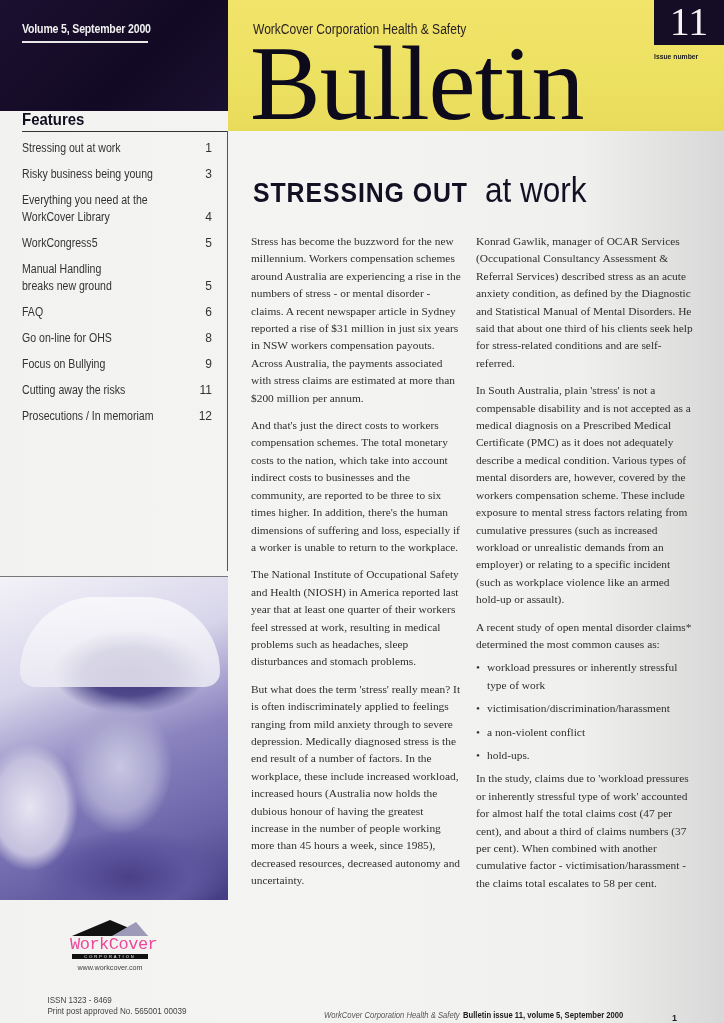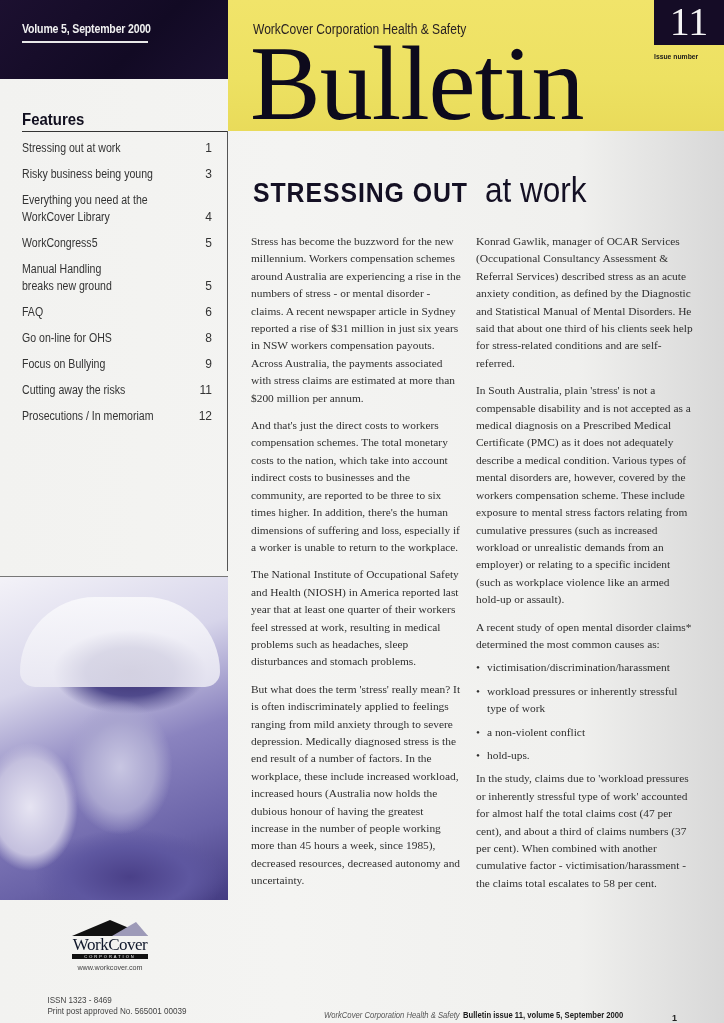--- a/index.html
+++ b/index.html
@@ -5,21 +5,21 @@
   * { box-sizing: border-box; margin: 0; padding: 0; }
   html, body { width: 724px; height: 1023px; overflow: hidden; }
   body {
     position: relative;
     background: linear-gradient(90deg, #f2f2f0 0%, #f4f4f2 40%, #f0f0ee 80%, #d8d8d8 100%);
     font-family: "Liberation Serif", serif;
     color: #2a2a2a;
   }
   
   .vol-band {
-    position: absolute; left: 0; top: 0; width: 228px; height: 79px;
+    position: absolute; left: 0; top: 0; width: 228px; height: 111px;
     background: linear-gradient(135deg, #1c1030 0%, #120a24 60%, #1a1030 100%);
   }
   .vol-text {
     position: absolute; left: 22px; top: 22px;
     font-family: "Liberation Sans", sans-serif; font-weight: bold;
     font-size: 12px; color: #f0f0f0; letter-spacing: -0.2px;
     transform: scaleX(0.88); transform-origin: left;
   }
   .vol-underline {
     position: absolute; left: 22px; top: 41px; width: 126px; height: 2px; background: #e8e8e8;
@@ -87,21 +87,21 @@
     background: linear-gradient(180deg, #fafafc 0%, #ecebf4 100%);
     opacity: 0.85;
   }
 
   
   .logo { position: absolute; left: 70px; top: 920px; width: 80px; text-align: center; }
   .logo-roof { width: 0; height: 0; margin: 0 auto;
     border-left: 38px solid transparent; border-right: 38px solid transparent; border-bottom: 16px solid #111; position: relative; }
   .logo-roof::after { content: ""; position: absolute; left: 2px; top: 2px; width: 0; height: 0;
     border-left: 24px solid transparent; border-right: 12px solid transparent; border-bottom: 14px solid #9d9ab8; }
-  .logo-name { font-family: Liberation Serif, serif; font-size: 17px; color: #0f172a; line-height: 18px; letter-spacing: -0.5px; }
+  .logo-name { font-family: Liberation Mono, monospace; font-size: 17px; color: #ec4899; line-height: 18px; letter-spacing: -0.5px; }
   .logo-corp { background: #111; color: #fff; font-family: "Liberation Sans", sans-serif; font-size: 4px; letter-spacing: 2px; height: 5px; line-height: 5px; margin: 0 2px; }
   .logo-url { font-family: "Liberation Sans", sans-serif; font-size: 8px; color: #444; margin-top: 4px; transform: scaleX(0.9); }
   .issn { position: absolute; left: 0; top: 995px; width: 228px; text-align: left;
     font-family: "Liberation Sans", sans-serif; font-size: 9px; color: #444; line-height: 11px; margin-left: 36px; }
   .issn div { transform: scaleX(0.9); }
 
   
   .headline { position: absolute; left: 253px; top: 170px; white-space: nowrap; }
   .headline .bold { font-family: "Liberation Sans", sans-serif; font-weight: bold; font-size: 27px; color: #141024; letter-spacing: 1px; transform: scaleX(0.92); display: inline-block; transform-origin: left; }
   .headline .light { font-family: "Liberation Sans", sans-serif; font-size: 35px; color: #141024; margin-left: -6px; transform: scaleX(0.9); display: inline-block; transform-origin: left; }
@@ -211,22 +211,22 @@
   <p>And that's just the direct costs to workers compensation schemes. The total monetary costs to the nation, which take into account indirect costs to businesses and the community, are reported to be three to six times higher. In addition, there's the human dimensions of suffering and loss, especially if a worker is unable to return to the workplace.</p>
   <p>The National Institute of Occupational Safety and Health (NIOSH) in America reported last year that at least one quarter of their workers feel stressed at work, resulting in medical problems such as headaches, sleep disturbances and stomach problems.</p>
   <p>But what does the term 'stress' really mean? It is often indiscriminately applied to feelings ranging from mild anxiety through to severe depression. Medically diagnosed stress is the end result of a number of factors. In the workplace, these include increased workload, increased hours (Australia now holds the dubious honour of having the greatest increase in the number of people working more than 45 hours a week, since 1985), decreased resources, decreased autonomy and uncertainty.</p>
 </div>
 
 <div class="col col-right">
   <p>Konrad Gawlik, manager of OCAR Services (Occupational Consultancy Assessment &amp; Referral Services) described stress as an acute anxiety condition, as defined by the Diagnostic and Statistical Manual of Mental Disorders. He said that about one third of his clients seek help for stress-related conditions and are self-referred.</p>
   <p>In South Australia, plain 'stress' is not a compensable disability and is not accepted as a medical diagnosis on a Prescribed Medical Certificate (PMC) as it does not adequately describe a medical condition. Various types of mental disorders are, however, covered by the workers compensation scheme. These include exposure to mental stress factors relating from cumulative pressures (such as increased workload or unrealistic demands from an employer) or relating to a specific incident (such as workplace violence like an armed hold-up or assault).</p>
   <p style="margin-bottom:6px">A recent study of open mental disorder claims* determined the most common causes as:</p>
   <ul>
+    <li>workload pressures or inherently stressful type of work</li>
     <li>victimisation/discrimination/harassment</li>
-    <li>workload pressures or inherently stressful type of work</li>
     <li>a non-violent conflict</li>
     <li>hold-ups.</li>
   </ul>
   <p>In the study, claims due to 'workload pressures or inherently stressful type of work' accounted for almost half the total claims cost (47 per cent), and about a third of claims numbers (37 per cent). When combined with another cumulative factor - victimisation/harassment - the claims total escalates to 58 per cent.</p>
 </div>
 
 <div class="footer">
   <span class="it">WorkCover Corporation Health &amp; Safety</span>
   <span class="bd">Bulletin issue 11, volume 5, September 2000</span>
 </div>

